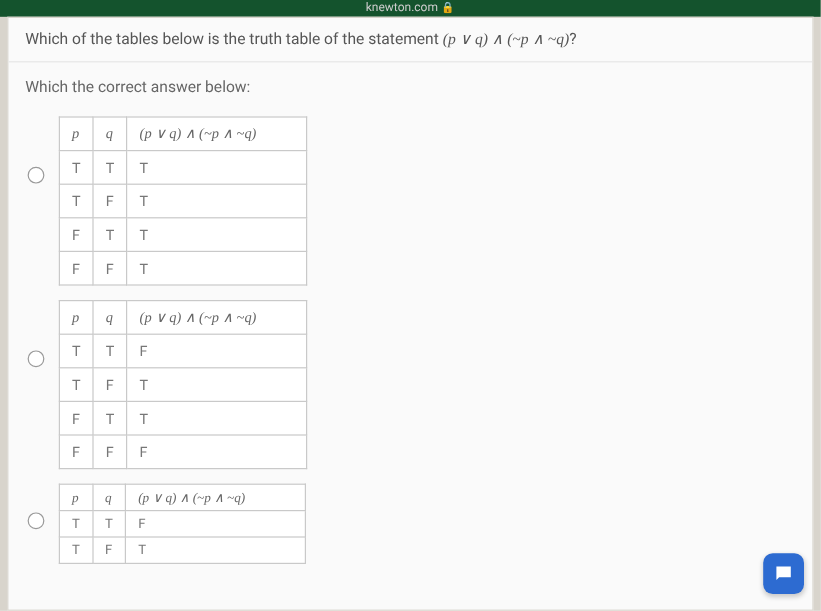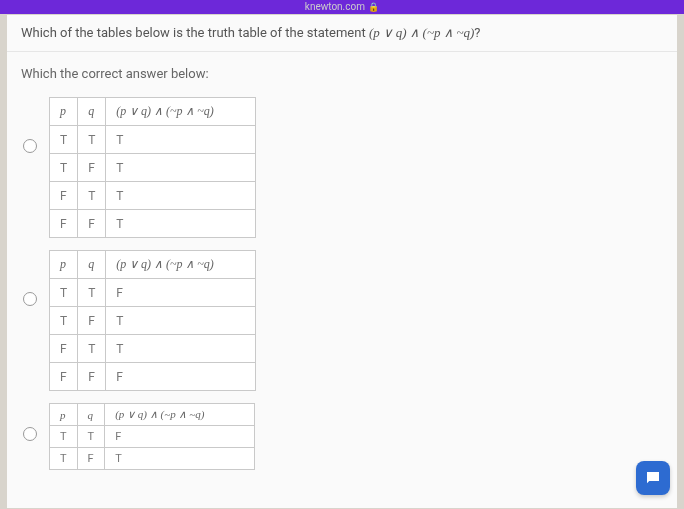--- a/index.html
+++ b/index.html
@@ -5,21 +5,21 @@
   * { box-sizing: border-box; margin: 0; padding: 0; }
   body {
     font-family: -apple-system, BlinkMacSystemFont, "Segoe UI", Roboto, sans-serif;
     background: #d8d4cc;
     width: 684px;
     height: 509px;
     overflow: hidden;
     position: relative;
   }
   .browser-bar {
-    background: #6d28d9;
+    background: #14532d;
     color: #ccc;
     font-size: 10px;
     text-align: center;
     padding: 2px 0;
     height: 14px;
     line-height: 10px;
   }
   .lock-icon {
     display: inline-block;
     font-size: 9px;

